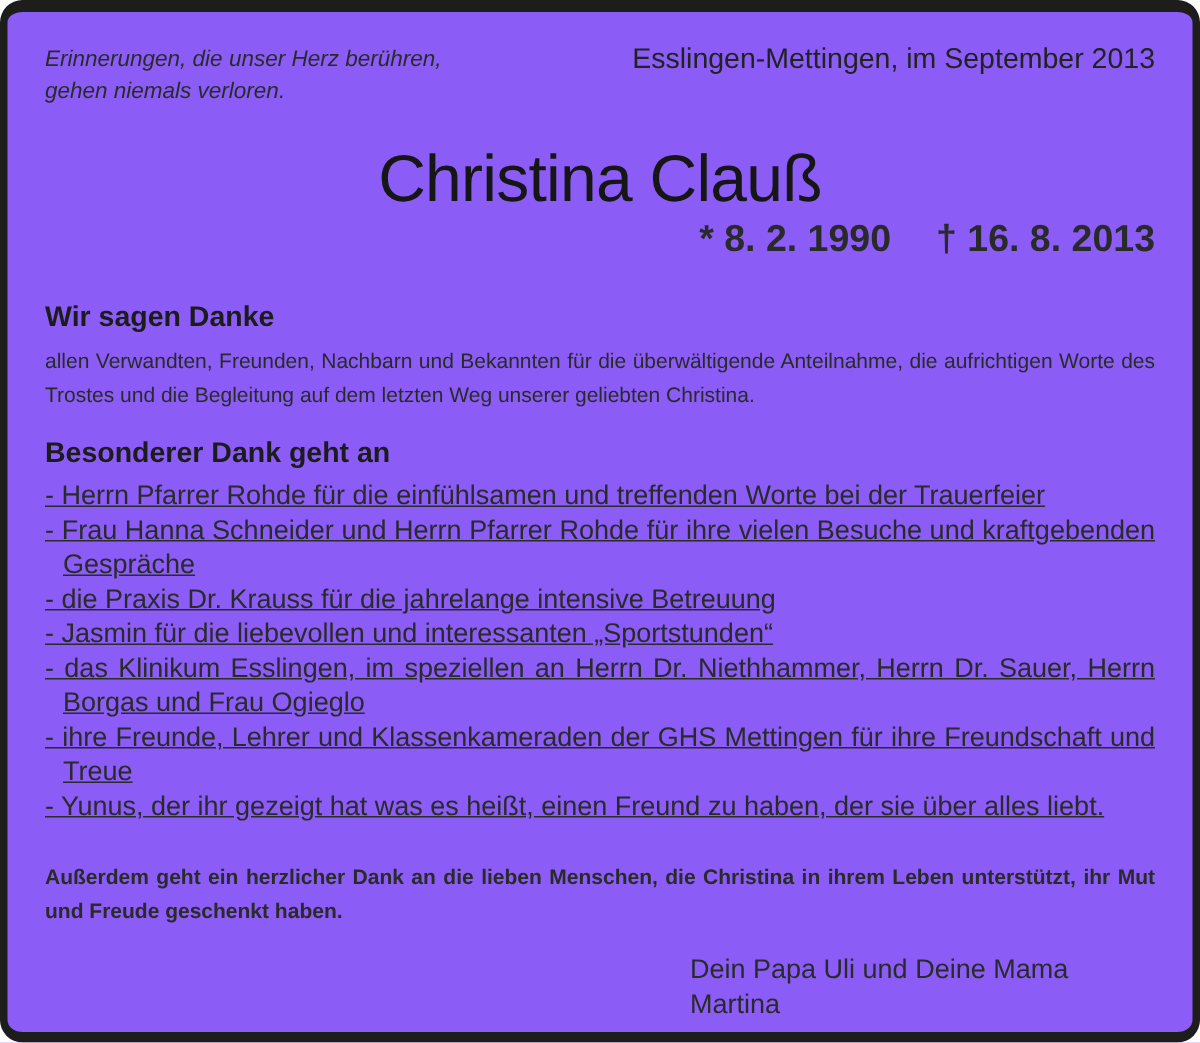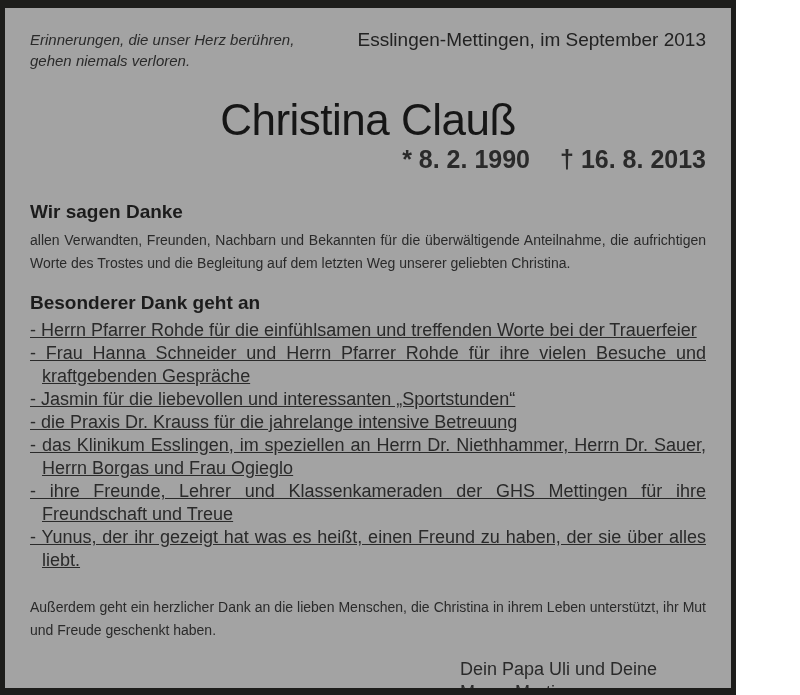--- a/index.html
+++ b/index.html
@@ -1,30 +1,31 @@
 <!DOCTYPE html>
 <html lang="de"><head>
 <meta charset="utf-8">
 <style>
   html, body {
     margin: 0;
     padding: 0;
     background: #ffffff;
   }
   .notice-frame {
-    width: 736px;
+    width: 800px;
     height: 695px;
     box-sizing: border-box;
     border-style: solid;
     border-color: #1d1d1b;
     border-width: 8px 5px 7px 5px;
-    background: #a3a3a3;
+    background: #8b5cf6;
     overflow: hidden;
     font-family: "Liberation Sans", "DejaVu Sans", sans-serif;
     color: #1e1e1e;
+    border-radius: 15px;
   }
   .notice-inner {
     box-sizing: border-box;
     width: 100%;
     height: 100%;
     padding: 21px 25px 10px 25px;
   }
   .header-row {
     display: flex;
     justify-content: space-between;
@@ -68,21 +69,21 @@
   }
   .h-thanks { margin-top: 29px; }
   .h-special { margin-top: 16px; }
   .body-text {
     font-size: 14px;
     line-height: 23px;
     text-align: justify;
     color: #2a2a2a;
   }
   .p-thanks { margin-top: 6px; }
-  .p-closing { margin-top: 24px; }
+  .p-closing { margin-top: 24px; font-weight: bold; }
   .thanks-list {
     margin-top: 5px;
   }
   .thanks-list .list-item {
     font-size: 18px;
     line-height: 23px;
     text-align: justify;
     color: #2a2a2a;
     padding-left: 12px;
     text-indent: -12px;
@@ -118,22 +119,22 @@
 
     <div class="section-heading h-thanks">Wir sagen Danke</div>
 
     <div class="body-text p-thanks">allen Verwandten, Freunden, Nachbarn und Bekannten für die überwältigende Anteilnahme, die aufrichtigen Worte des Trostes und die Begleitung auf dem letzten Weg unserer geliebten Christina.</div>
 
     <div class="section-heading h-special">Besonderer Dank geht an</div>
 
     <div class="thanks-list">
       <div class="list-item">- Herrn Pfarrer Rohde für die einfühlsamen und treffenden Worte bei der Trauerfeier</div>
       <div class="list-item">- Frau Hanna Schneider und Herrn Pfarrer Rohde für ihre vielen Besuche und kraftgebenden Gespräche</div>
+      <div class="list-item">- die Praxis Dr. Krauss für die jahrelange intensive Betreuung</div>
       <div class="list-item">- Jasmin für die liebevollen und interessanten „Sportstunden“</div>
-      <div class="list-item">- die Praxis Dr. Krauss für die jahrelange intensive Betreuung</div>
       <div class="list-item">- das Klinikum Esslingen, im speziellen an Herrn Dr. Niethhammer, Herrn Dr. Sauer, Herrn Borgas und Frau Ogieglo</div>
       <div class="list-item">- ihre Freunde, Lehrer und Klassenkameraden der GHS Mettingen für ihre Freundschaft und Treue</div>
       <div class="list-item">- Yunus, der ihr gezeigt hat was es heißt, einen Freund zu haben, der sie über alles liebt.</div>
     </div>
 
     <div class="body-text p-closing">Außerdem geht ein herzlicher Dank an die lieben Menschen, die Christina in ihrem Leben unterstützt, ihr Mut und Freude geschenkt haben.</div>
 
     <div class="signature-block">
       <div>Dein Papa Uli und Deine Mama Martina</div>
 

